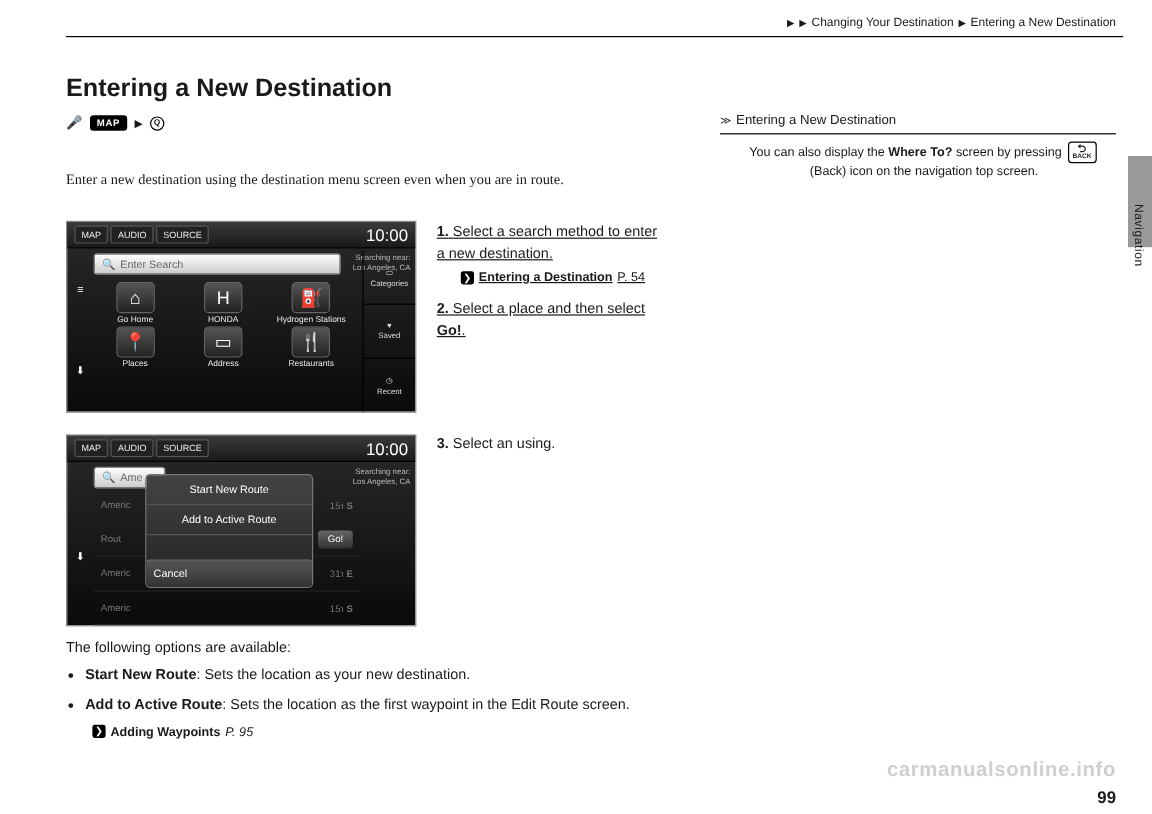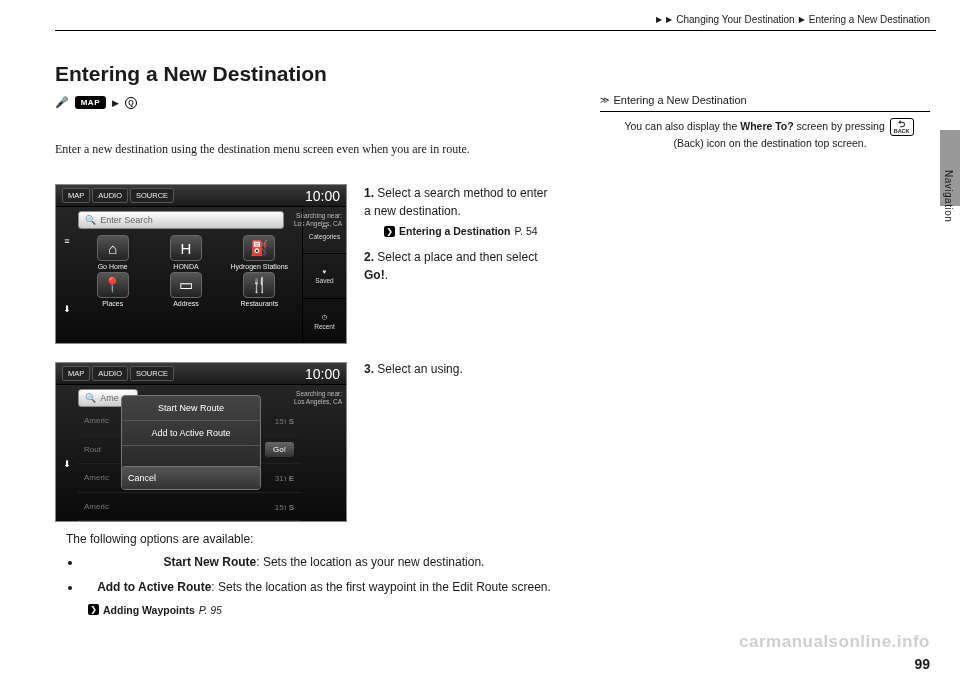--- a/index.html
+++ b/index.html
@@ -244,20 +244,21 @@
     font-size: 8px;
   }
   
   .steps {
     position: absolute;
     left: 364px;
     top: 184px;
     width: 190px;
     font-size: 12px;
     line-height: 1.5;
+    text-decoration: underline;
   }
   .steps p { margin-bottom: 4px; }
   .sub-link {
     font-size: 10.5px;
     margin-left: 20px;
     margin-top: 2px;
     margin-bottom: 8px;
     display: flex;
     align-items: center;
     gap: 4px;
@@ -273,28 +274,28 @@
   }
   .step3 {
     position: absolute;
     left: 364px;
     top: 362px;
     font-size: 12px;
   }
   
   .bottom-text {
     position: absolute;
-    left: 66px;
+    left: 55px;
     top: 530px;
     width: 500px;
     font-size: 12px;
     line-height: 1.6;
   }
   .bottom-text ul { list-style: disc; padding-left: 16px; margin-top: 4px;}
-  .bottom-text li { margin-bottom: 6px; text-align: center; }
+  .bottom-text li { margin-bottom: 6px; }
   
   .aside {
     position: absolute;
     right: 30px;
     top: 92px;
     width: 330px;
     font-size: 11px;
     line-height: 1.5;
   }
   .aside-head {
@@ -520,21 +521,21 @@
 
 <div class="aside">
   <div class="aside-head">
     <span class="aside-arrow">≫</span>
     <span>Entering a New Destination</span>
   </div>
   <div class="aside-body">
     <span>You can also display the </span><b>Where To?</b><span> screen by pressing </span><span class="back-chip">
         <span class="arr">⮌</span>
         <span>BACK</span>
-      </span><span> (Back) icon on the destination top screen.</span>
+      </span><span> (Back) icon on the navigation top screen.</span>
   </div>
 </div>
 
 <div class="side-tab"></div>
 <div class="nav-label">Navigation</div>
 
 <div class="watermark">carmanualsonline.info</div>
 <div class="page-num">99</div>
 
 </body></html>

